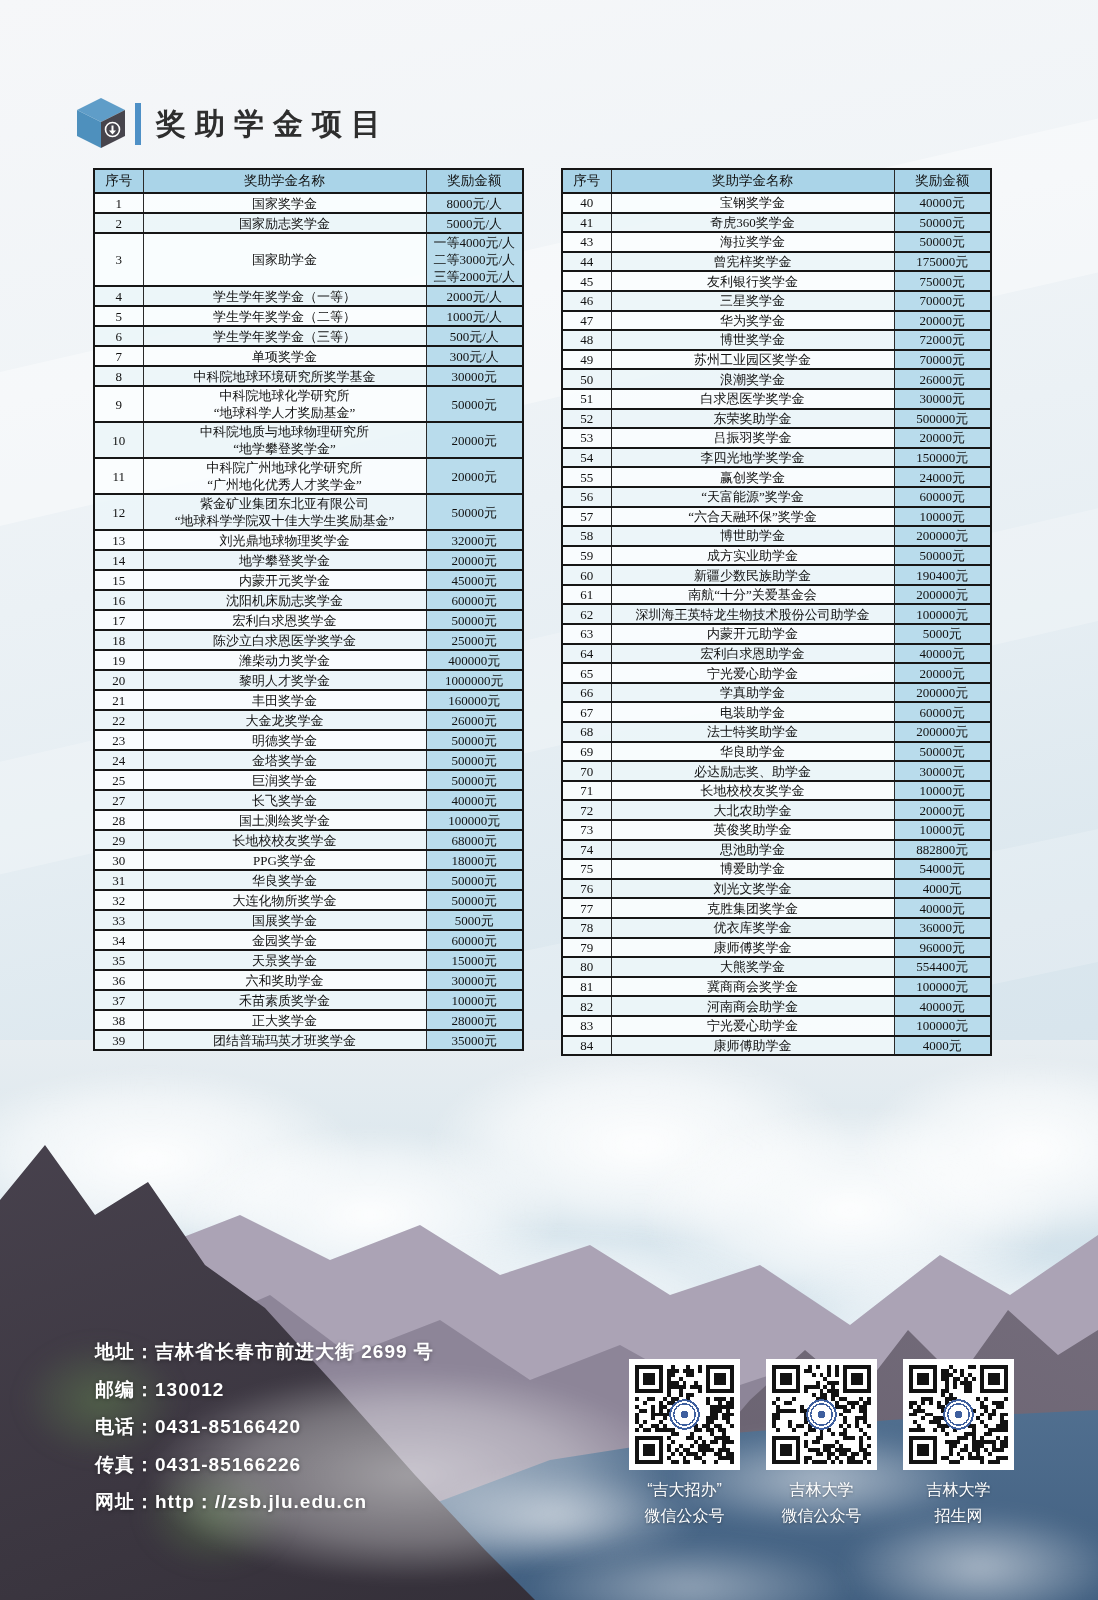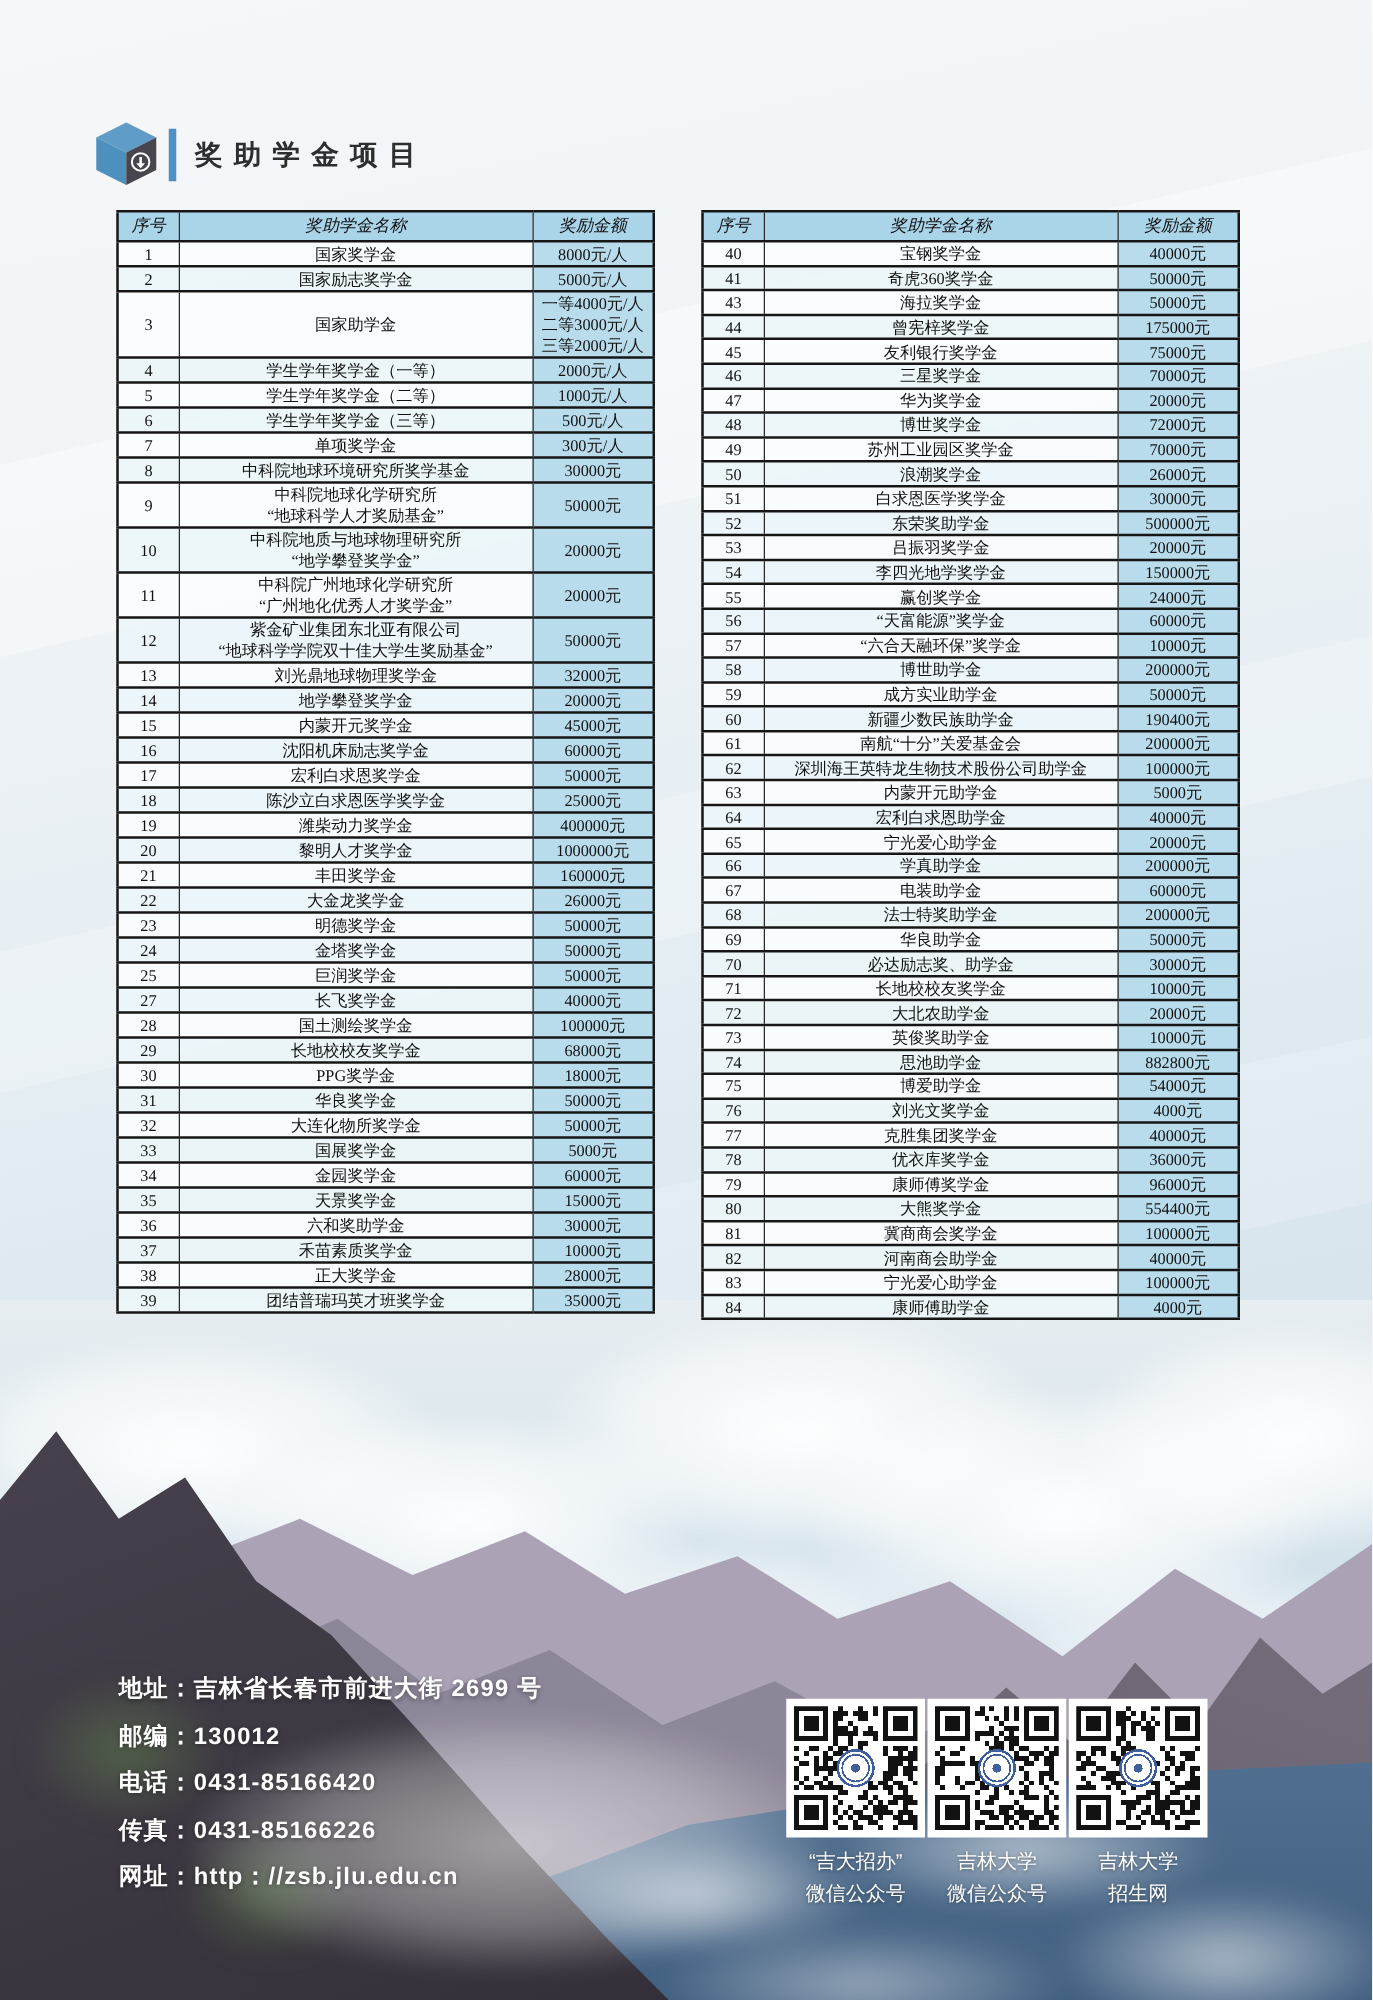--- a/index.html
+++ b/index.html
@@ -9,31 +9,31 @@
   .streak{position:absolute;background:rgba(255,255,255,.38);pointer-events:none;}
   .s1{left:-220px;top:240px;width:1600px;height:150px;transform:rotate(-13deg);}
   .s2{left:-180px;top:620px;width:1600px;height:110px;transform:rotate(-13deg);opacity:.6;}
   .s3{left:-120px;top:930px;width:1500px;height:130px;transform:rotate(-12deg);opacity:.5;}
 
   
   .title-block{position:absolute;left:74px;top:96px;display:flex;align-items:center;}
   .cube{width:54px;height:56px;display:block;}
   .vbar{width:6px;height:42px;background:var(--accent-blue,#4e90c6);margin-left:7px;}
   h1.pt{margin:0 16px 0 15px;font-family:"Liberation Sans",sans-serif;font-weight:700;
-        font-size:22px;letter-spacing:9px;color:#2e2e2e;}
+        font-size:30px;letter-spacing:9px;color:#2e2e2e;}
 
   
   table.stable{position:absolute;border-collapse:collapse;table-layout:fixed;width:429px;
                background:transparent;border:2px solid #161616;}
   .stable.left{left:93px;top:168px;}
   .stable.right{left:561px;top:168px;}
   .stable th,.stable td{border-left:1px solid #2a2a2a;border-right:1px solid #2a2a2a;
       border-top:2px solid #161616;border-bottom:2px solid #161616;
       padding:0 2px;text-align:center;vertical-align:middle;color:#111;}
-  .stable th{height:22px;background:var(--table-header-bg,#aad4e8);font-weight:normal;font-size:13.5px;font-style:italic;}
+  .stable th{height:22px;background:var(--table-header-bg,#aad4e8);font-weight:normal;font-size:13.5px;}
   .stable td{font-size:13px;line-height:17px;}
   .stable.left td{height:18px;}
   .stable.right td{height:17.6px;}
   col.c-no{width:49px;}col.c-name{width:283px;}col.c-amt{width:97px;}
   .stable td.c-no,.stable td.c-name{background:rgba(250,253,254,.93);}
   .stable tbody tr:nth-child(even) td.c-no,
   .stable tbody tr:nth-child(even) td.c-name{background:rgba(236,245,249,.93);}
   .stable td.c-amt{background:var(--amount-cell-bg,#b9dcec);}
   .stable td div{white-space:nowrap;}
 
@@ -50,21 +50,21 @@
   .moss{border-radius:50%;filter:blur(9px);background:radial-gradient(ellipse at center,rgba(96,128,78,.55),rgba(96,128,78,0) 70%);}
   .lake{left:0;top:0;width:1098px;height:560px;background:linear-gradient(180deg,#7d97b1 0%,#5c7b9b 40%,#415f80 100%);clip-path:polygon(310px 560px,340px 515px,430px 465px,550px 420px,710px 395px,890px 380px,1098px 370px,1098px 560px);}
   .refl{border-radius:50%;filter:blur(10px);background:radial-gradient(ellipse at center,rgba(255,255,255,.55),rgba(255,255,255,0) 70%);}
 
   
   .contact{position:absolute;left:95px;top:1333px;color:#fff;
            font-family:"Liberation Sans",sans-serif;font-weight:700;font-size:19px;
            line-height:37.5px;letter-spacing:1px;text-shadow:0 1px 4px rgba(0,0,0,.38);}
 
   
-  .qr-row{position:absolute;left:629px;top:1359px;display:flex;gap:2px;}
+  .qr-row{position:absolute;left:629px;top:1359px;display:flex;gap:26px;}
   .qr-item{width:111px;display:flex;flex-direction:column;align-items:center;}
   .qr-code{width:111px;height:111px;background:#fff;box-sizing:border-box;padding:6px;}
   .qr-code svg{width:99px;height:99px;display:block;}
   .qr-label{margin-top:7px;text-align:center;color:#fff;font-family:"Liberation Sans",sans-serif;
             font-size:16px;line-height:26px;text-shadow:0 1px 3px rgba(0,0,0,.4);}
 </style>
 </head>
 <body>
 
 <div class="page">

